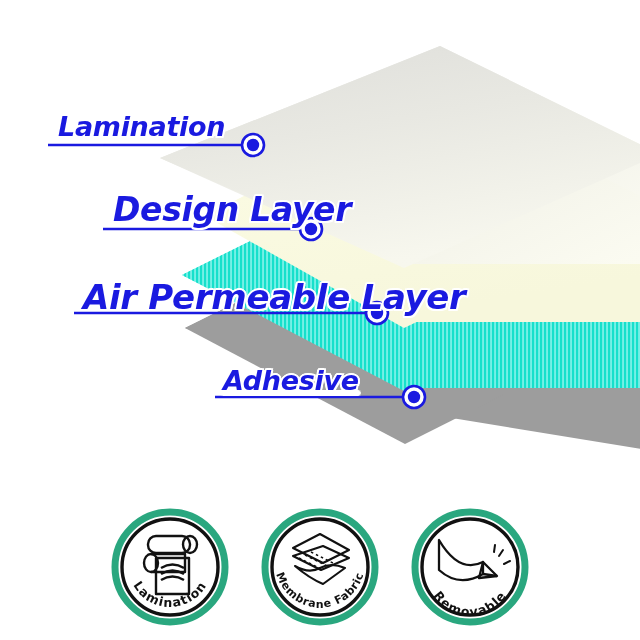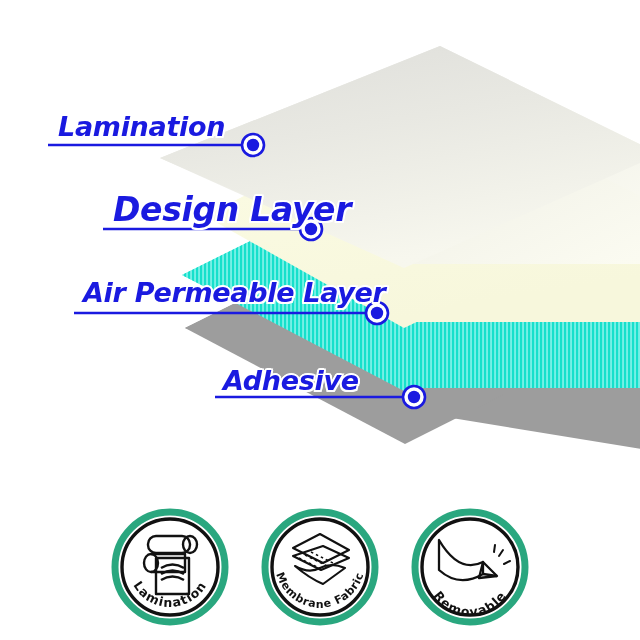--- a/index.html
+++ b/index.html
@@ -24,22 +24,22 @@
     white-space:nowrap;
     letter-spacing:-0.3px;
     -webkit-text-stroke:3px #ffffff;
     paint-order:stroke fill;
     text-shadow:
       2px 0 0 #fff, -2px 0 0 #fff, 0 2px 0 #fff, 0 -2px 0 #fff,
       1.5px 1.5px 0 #fff, -1.5px 1.5px 0 #fff, 1.5px -1.5px 0 #fff, -1.5px -1.5px 0 #fff;
   }
   .lbl-lamination{left:58px;  top:95px;  font-size:27px;}
   .lbl-design    {left:113px; top:174px; font-size:33px;}
-  .lbl-air       {left:83px;  top:261px; font-size:27px;}
-  .lbl-adhesive  {left:223px; top:349px; font-size:27px;}
+  .lbl-air       {left:83px;  top:261px; font-size:34px;}
+  .lbl-adhesive  {left:223px; top:349px; font-size:27px;text-decoration:underline;}
 
   
   .badges{
     position:absolute;left:0;top:492px;width:640px;height:128px;
     display:flex;justify-content:center;align-items:flex-start;
     gap:32px;
   }
   .badge{
     position:relative;
     width:118px;height:118px;

